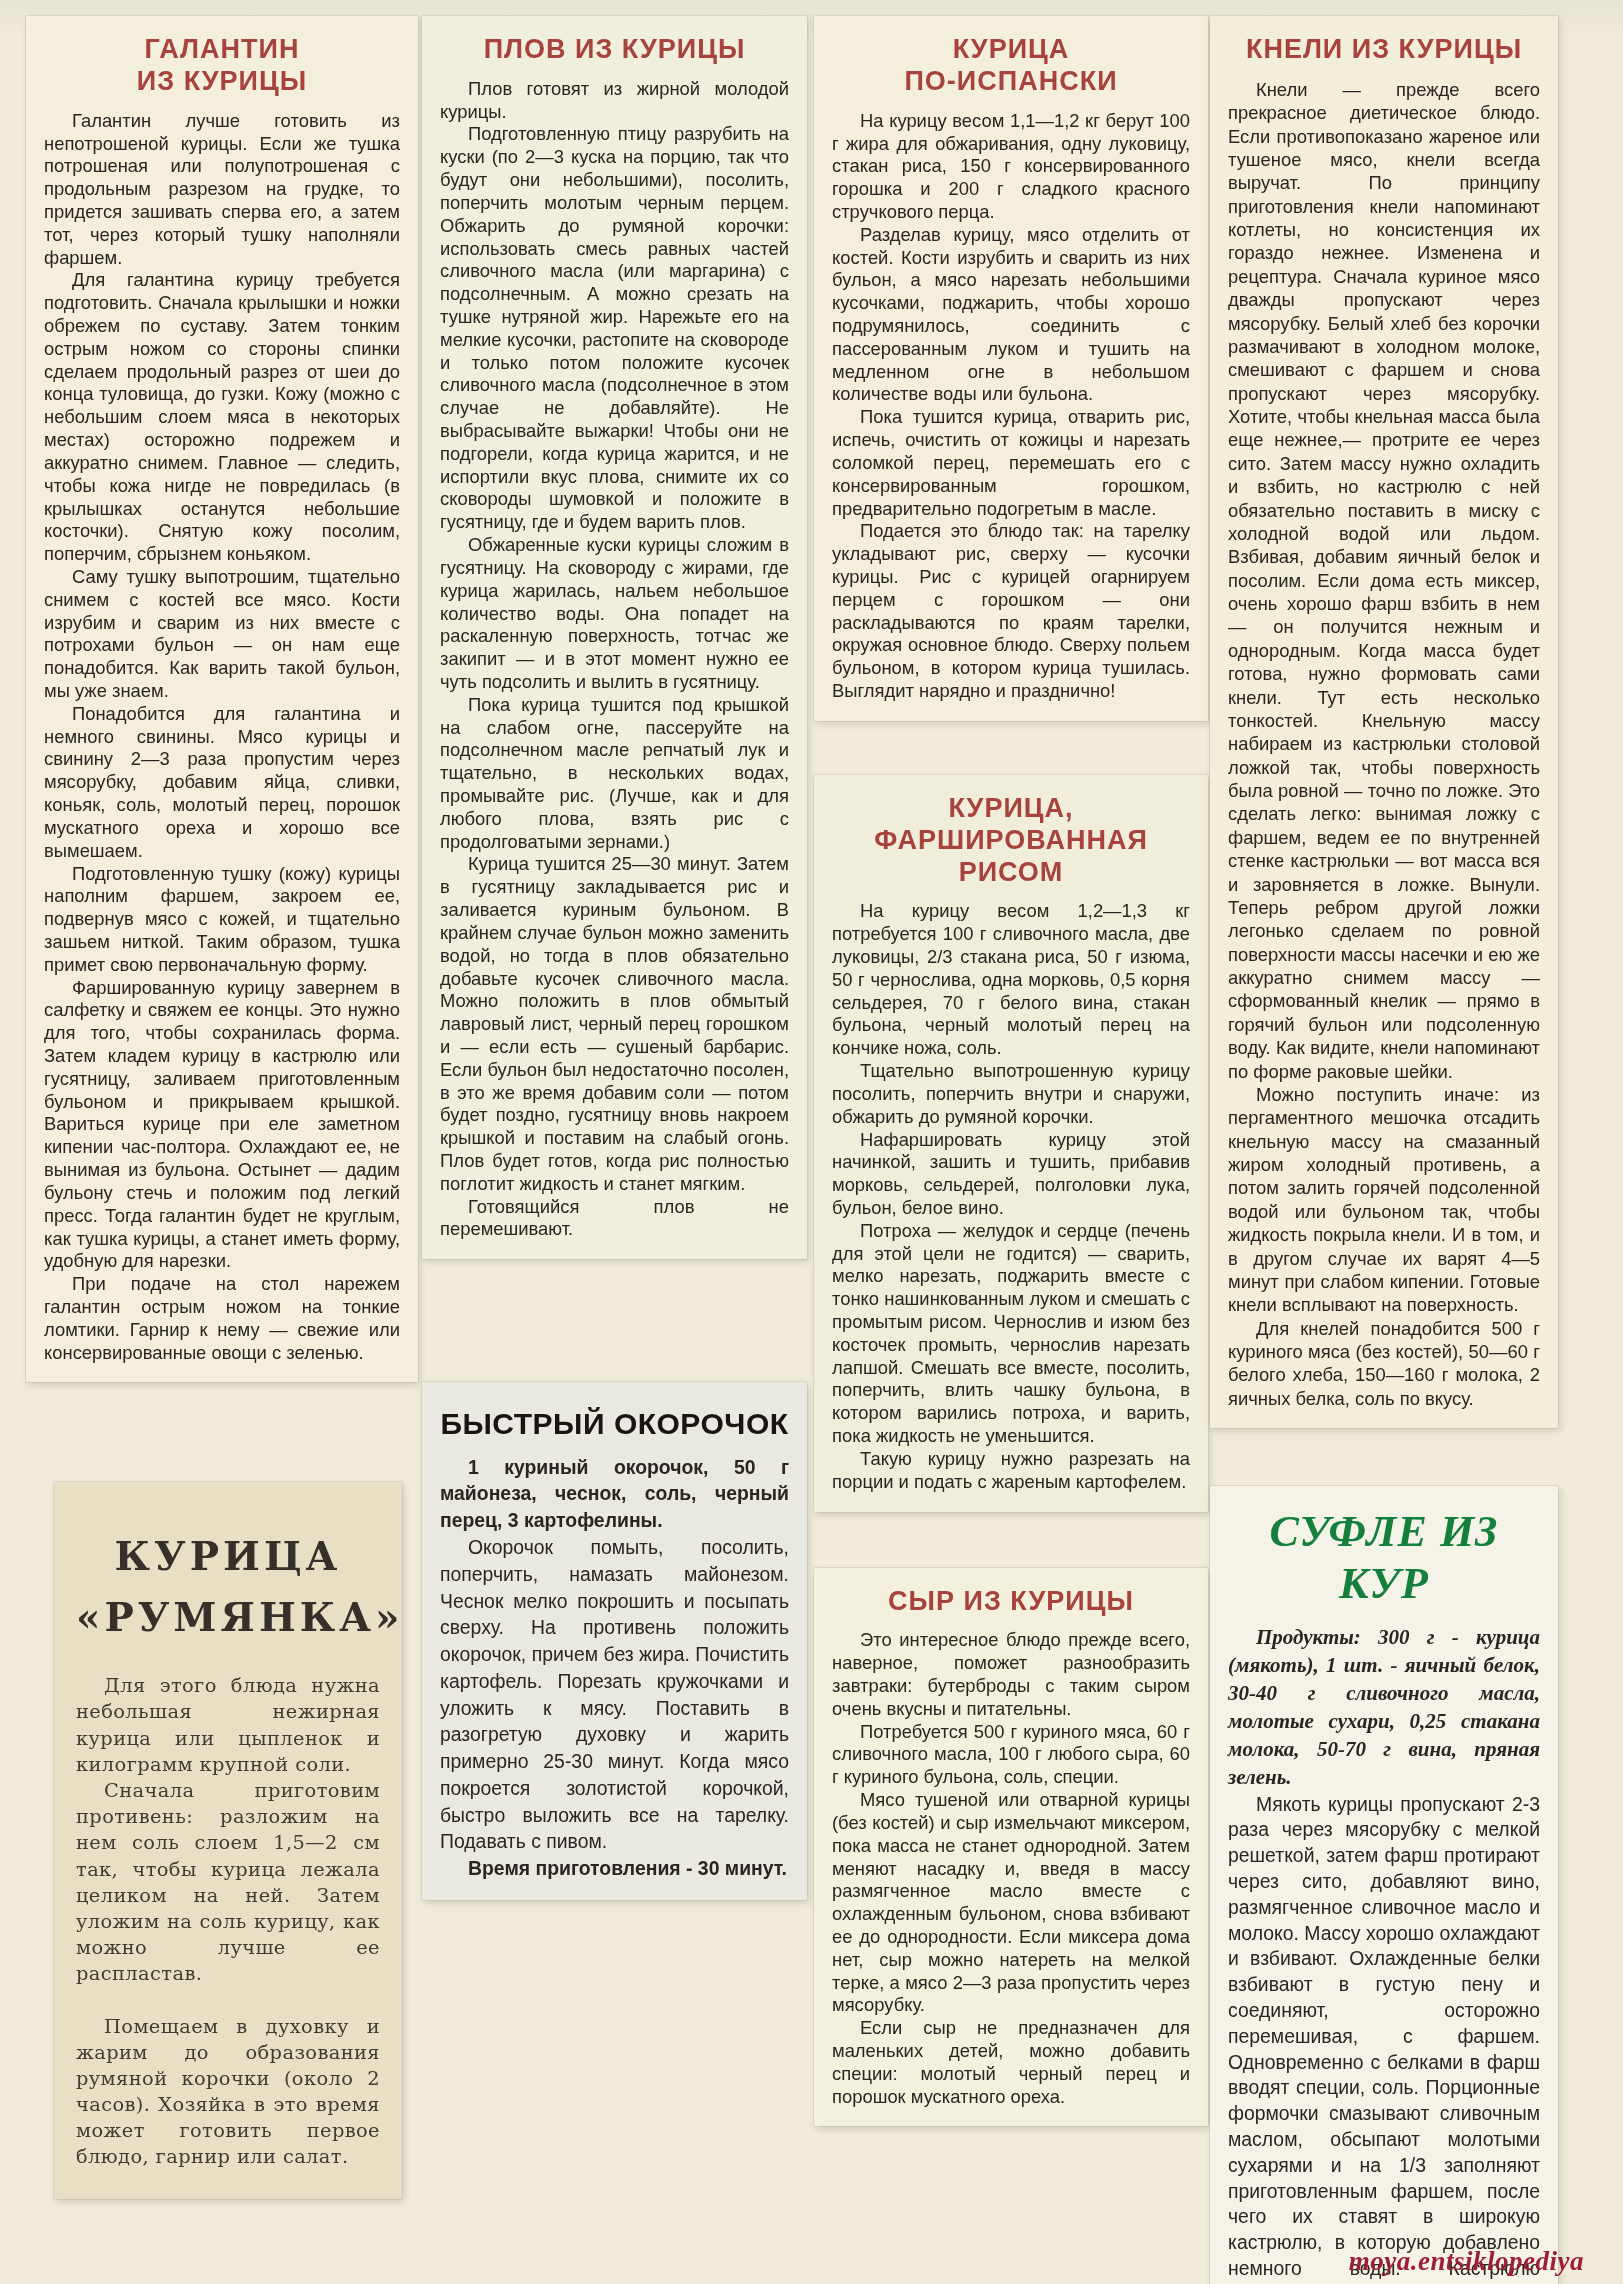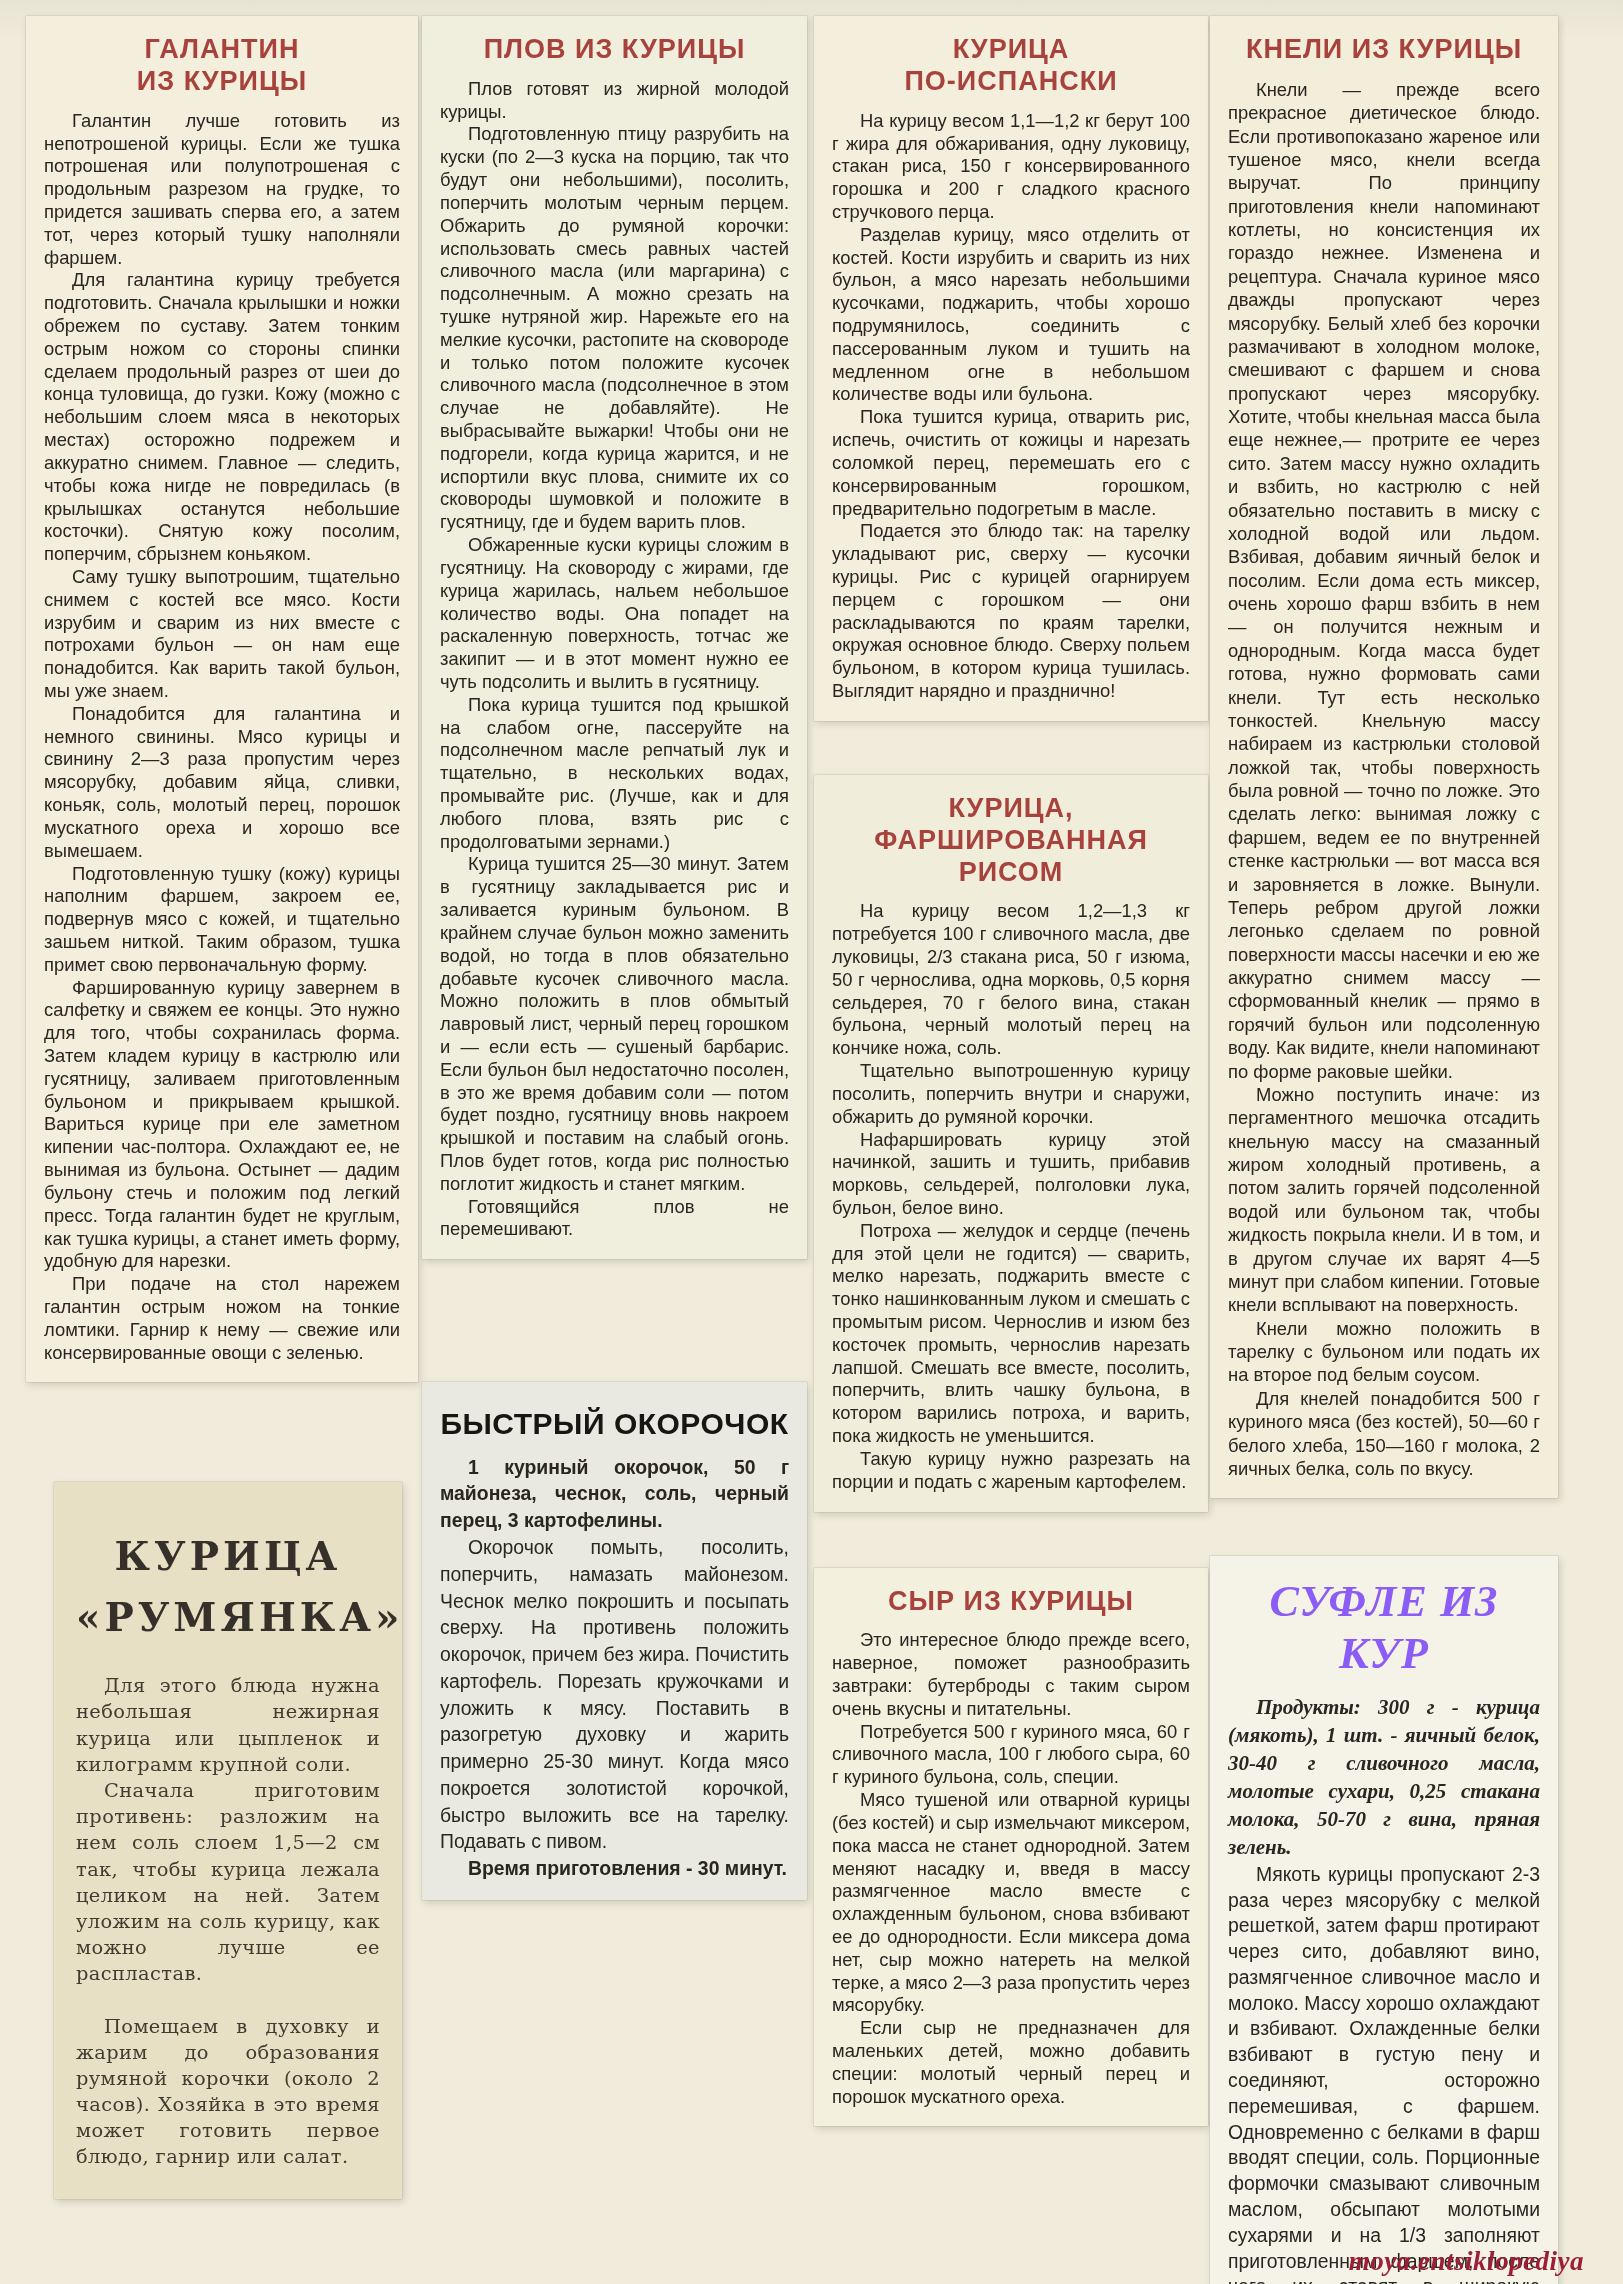--- a/index.html
+++ b/index.html
@@ -31,21 +31,21 @@
     margin:8px 0 12px;text-align:center;font-weight:700;
     white-space:pre-line;line-height:1.18;
   }
   .t-red{color:var(--red);font-size:27px;letter-spacing:1px;}
   .t-black{color:#181512;font-size:30px;letter-spacing:0.5px;}
   .t-serif{
     font-family:"DejaVu Serif","Liberation Serif",serif;color:#35302a;
     font-size:39px;letter-spacing:4px;line-height:1.55;margin:20px 0 26px;
   }
   .t-red-italic{
-    color:#8b5cf6;font-style:italic;font-size:44px;letter-spacing:1px;
+    color:#15803d;font-style:italic;font-size:44px;letter-spacing:1px;
     font-family:"Liberation Serif",serif;margin:10px 0 14px;
   }
   .para{
     margin:0;text-align:justify;text-indent:28px;
     font-size:18.4px;line-height:1.24;
   }
   .bold{font-weight:700;}
   .bolditalic{font-weight:700;font-style:italic;}
   .gap{margin-top:26px;}
 
@@ -135,21 +135,20 @@
         <p class="para">Потребуется 500 г куриного мяса, 60 г сливочного масла, 100 г любого сыра, 60 г куриного бульона, соль, специи.</p>
         <p class="para">Мясо тушеной или отварной курицы (без костей) и сыр измельчают миксером, пока масса не станет однородной. Затем меняют насадку и, введя в массу размягченное масло вместе с охлажденным бульоном, снова взбивают ее до однородности. Если миксера дома нет, сыр можно натереть на мелкой терке, а мясо 2—3 раза пропустить через мясорубку.</p>
         <p class="para">Если сыр не предназначен для маленьких детей, можно добавить специи: молотый черный перец и порошок мускатного ореха.</p>
       </article>
     </div>
   <div class="col" id="col4">
       <article class="clipping c-kneli" style="background: rgb(242, 238, 218);">
         <h2 class="title t-red">КНЕЛИ ИЗ КУРИЦЫ</h2>
         <p class="para">Кнели — прежде всего прекрасное диетическое блюдо. Если противопоказано жареное или тушеное мясо, кнели всегда выручат. По принципу приготовления кнели напоминают котлеты, но консистенция их гораздо нежнее. Изменена и рецептура. Сначала куриное мясо дважды пропускают через мясорубку. Белый хлеб без корочки размачивают в холодном молоке, смешивают с фаршем и снова пропускают через мясорубку. Хотите, чтобы кнельная масса была еще нежнее,— протрите ее через сито. Затем массу нужно охладить и взбить, но кастрюлю с ней обязательно поставить в миску с холодной водой или льдом. Взбивая, добавим яичный белок и посолим. Если дома есть миксер, очень хорошо фарш взбить в нем — он получится нежным и однородным. Когда масса будет готова, нужно формовать сами кнели. Тут есть несколько тонкостей. Кнельную массу набираем из кастрюльки столовой ложкой так, чтобы поверхность была ровной — точно по ложке. Это сделать легко: вынимая ложку с фаршем, ведем ее по внутренней стенке кастрюльки — вот масса вся и заровняется в ложке. Вынули. Теперь ребром другой ложки легонько сделаем по ровной поверхности массы насечки и ею же аккуратно снимем массу — сформованный кнелик — прямо в горячий бульон или подсоленную воду. Как видите, кнели напоминают по форме раковые шейки.</p>
         <p class="para">Можно поступить иначе: из пергаментного мешочка отсадить кнельную массу на смазанный жиром холодный противень, а потом залить горячей подсоленной водой или бульоном так, чтобы жидкость покрыла кнели. И в том, и в другом случае их варят 4—5 минут при слабом кипении. Готовые кнели всплывают на поверхность.</p>
-        <p class="para">Кнели можно положить в тарелку с бульоном или подать их на второе под белым соусом.</p>
         <p class="para">Для кнелей понадобится 500 г куриного мяса (без костей), 50—60 г белого хлеба, 150—160 г молока, 2 яичных белка, соль по вкусу.</p>
       </article>
       <article class="clipping c-sufle" style="background: rgb(245, 243, 232);">
         <h2 class="title t-red-italic">СУФЛЕ ИЗ КУР</h2>
         <p class="para bolditalic">Продукты: 300 г - курица (мякоть), 1 шт. - яичный белок, 30-40 г сливочного масла, молотые сухари, 0,25 стакана молока, 50-70 г вина, пряная зелень.</p>
         <p class="para">Мякоть курицы пропускают 2-3 раза через мясорубку с мелкой решеткой, затем фарш протирают через сито, добавляют вино, размягченное сливочное масло и молоко. Массу хорошо охлаждают и взбивают. Охлажденные белки взбивают в густую пену и соединяют, осторожно перемешивая, с фаршем. Одновременно с белками в фарш вводят специи, соль. Порционные формочки смазывают сливочным маслом, обсыпают молотыми сухарями и на 1/3 заполняют приготовленным фаршем, после чего их ставят в широкую кастрюлю, в которую добавлено немного воды. Кастрюлю накрывают крышкой и на пару доводят суфле до готовности. Готовое суфле выкладывают на пирожковую тарелку и украшают веточками зелени.</p>
       </article>
     </div>
   <div id="watermark">moya.entsiklopediya</div>
 </div>

